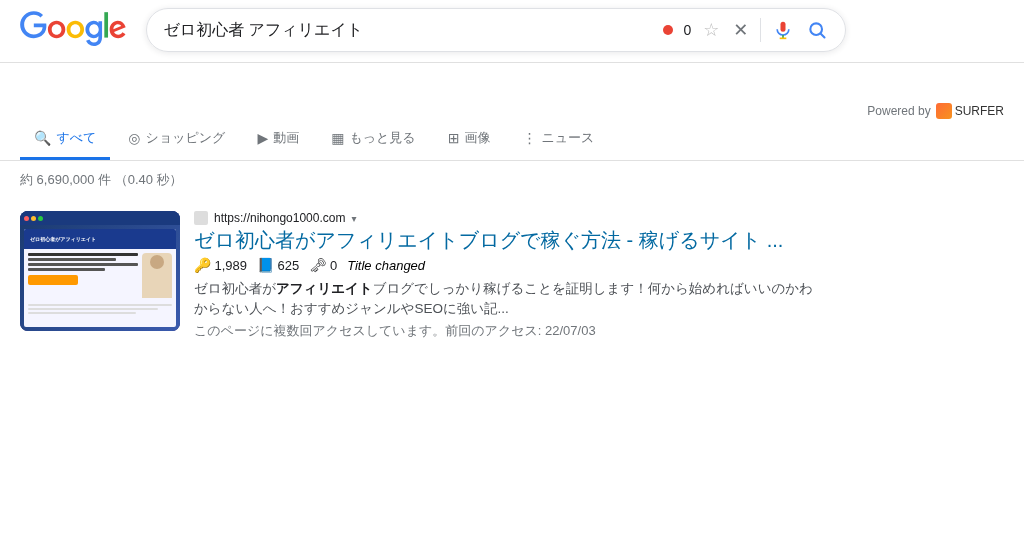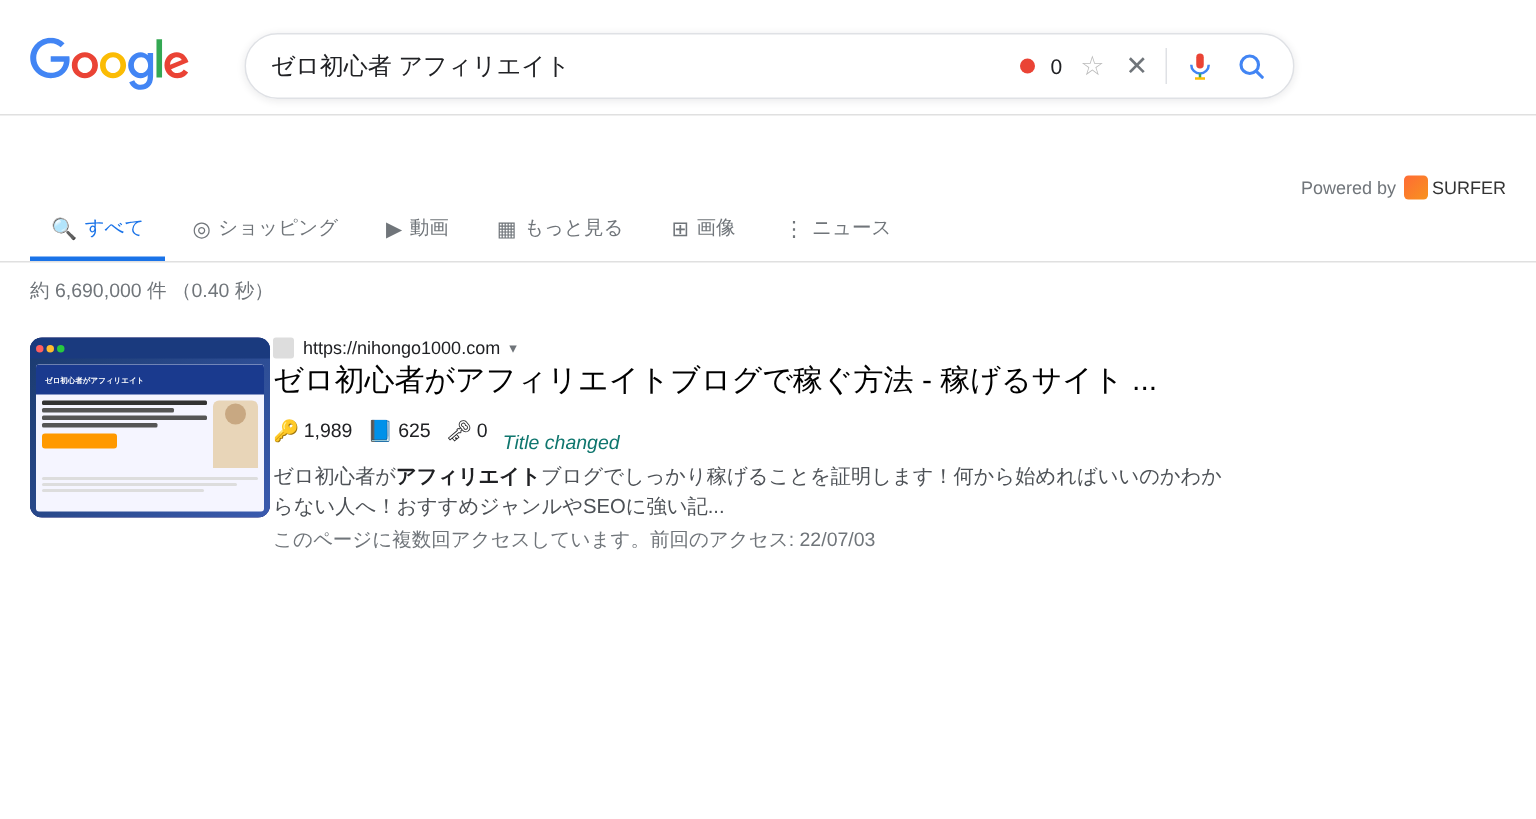--- a/index.html
+++ b/index.html
@@ -7,22 +7,22 @@
       font-family: Arial, sans-serif;
       background: #fff;
       color: #202124;
       font-size: 14px;
     }
 
     
     .header {
       display: flex;
       align-items: center;
-      padding: 22px 20px 10px 20px;
-      gap: 37px;
+      padding: 8px 20px 10px 20px;
+      gap: 20px;
       border-bottom: 1px solid #e0e0e0;
     }
 
     .logo-container {
       flex-shrink: 0;
     }
 
     .search-bar-wrapper {
       flex: 1;
       max-width: 700px;
@@ -159,21 +159,21 @@
       color: #70757a;
     }
 
     
     .results-container {
       padding: 0 20px;
     }
 
     .result-item {
       display: flex;
-      gap: 2px;
+      gap: 14px;
       padding: 12px 0;
       max-width: 800px;
     }
 
     .result-thumbnail {
       flex-shrink: 0;
       width: 160px;
       height: 120px;
       border-radius: 8px;
       overflow: hidden;
@@ -214,21 +214,21 @@
     }
 
     .result-url-arrow {
       color: #70757a;
       font-size: 10px;
       cursor: pointer;
     }
 
     .result-title {
       font-size: 20px;
-      color: #000000;
+      color: #0369a1;
       cursor: pointer;
       line-height: 1.3;
       margin-bottom: 4px;
     }
 
     .result-metrics {
       display: flex;
       align-items: center;
       gap: 10px;
       margin-bottom: 6px;
@@ -244,24 +244,23 @@
     .metric-icon {
       font-size: 14px;
     }
 
     .metric-value {
       color: #202124;
       font-weight: 500;
     }
 
     .title-changed-badge {
-      color: #0f766e;
+      color: #000000;
       font-size: 13px;
       font-style: italic;
-      margin-top: 16px;
     }
 
     .result-snippet {
       font-size: 13.5px;
       color: #4d5156;
       line-height: 1.5;
     }
 
     .result-snippet strong {
       color: #202124;

